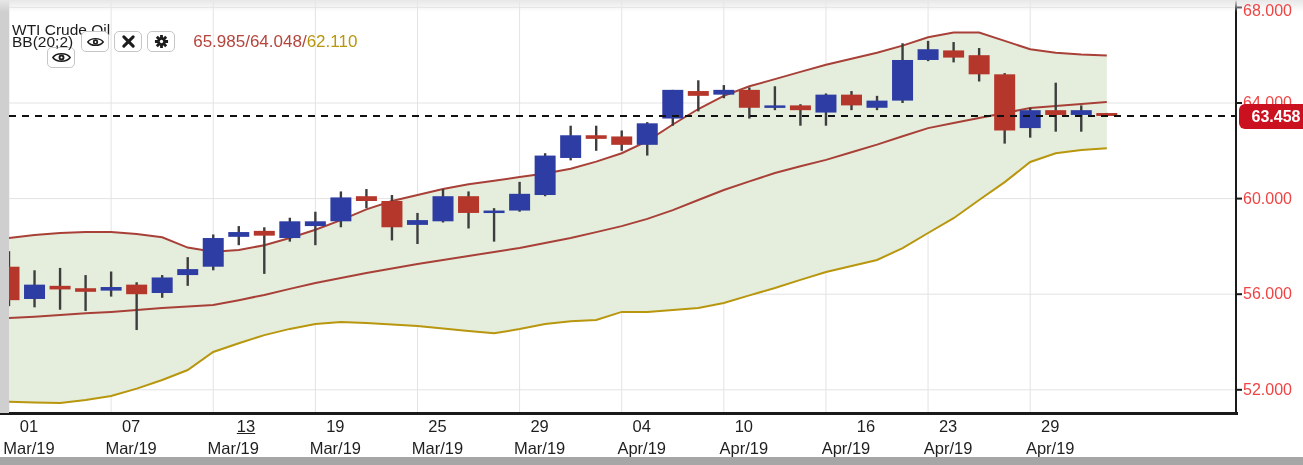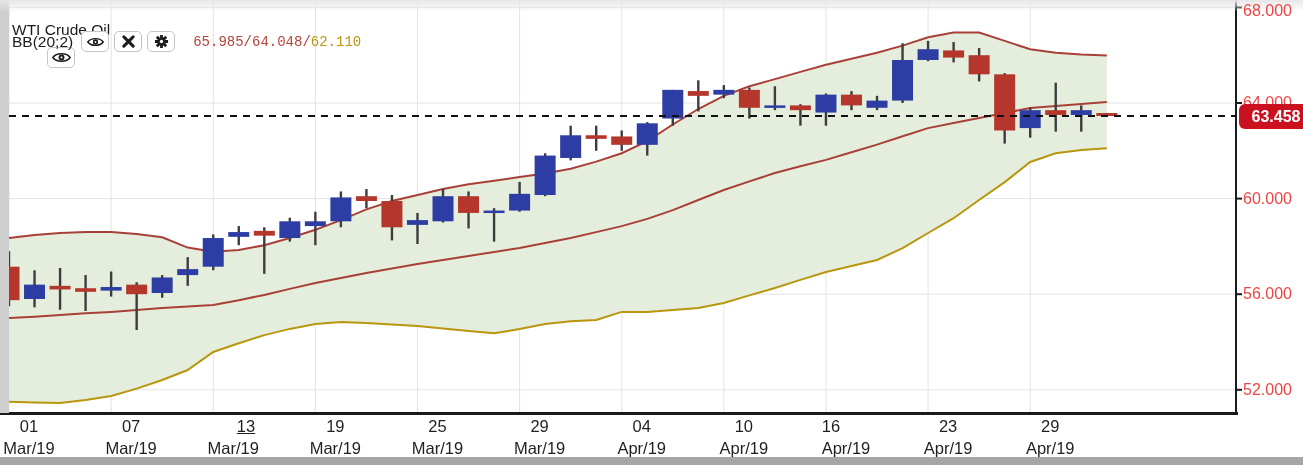--- a/index.html
+++ b/index.html
@@ -9,21 +9,21 @@
   .left-strip{position:absolute;left:0;top:0;width:9px;height:413px;background:#cfcfcf;}
   .top-fade{position:absolute;left:0;top:0;width:1303px;height:12px;
             background:linear-gradient(#e7e7e7,rgba(255,255,255,0));pointer-events:none;}
   .hdr{position:absolute;left:12px;display:flex;align-items:center;gap:8px;color:#1c1c1c;
        font-size:15.5px;white-space:nowrap;}
   .hdr-row1{top:21px;flex-direction:column;}
   .hdr-row2{top:31px;}
   .btn{display:inline-flex;align-items:center;justify-content:center;width:28px;height:21px;
        background:#fff;border:1.5px solid #c6c6c6;border-radius:5px;box-sizing:border-box;}
   .btn + .btn{margin-left:-3px;}
-  .bb-vals{margin-left:10px;font-size:14px;font-family:Liberation Mono, monospace;}
+  .bb-vals{margin-left:10px;font-size:17px;}
   .val-red{color:#b5443c;}
   .val-gold{color:#b8960e;}
   .price-badge{position:absolute;left:1239px;top:104px;width:74px;height:25px;line-height:25px;
        background:#cb1120;color:#fff;font-size:16px;font-weight:bold;text-align:center;
        border-radius:6px;z-index:5;}
   .y-label{position:absolute;left:1243px;transform:translateY(-50%);font-size:16px;color:#ef4444;}
   .x-day,.x-month{position:absolute;transform:translateX(-50%);font-size:16.5px;color:#1f1f1f;
        white-space:nowrap;padding-left:40px;}
   .x-day{top:417px;}
   .x-month{top:439px;}
@@ -220,21 +220,21 @@
       <div class="x-day" style="left: 315.36px;">19</div>
       <div class="x-month" style="left: 315.36px;">Mar/19</div>
       <div class="x-day" style="left: 417.48px;">25</div>
       <div class="x-month" style="left: 417.48px;">Mar/19</div>
       <div class="x-day" style="left: 519.6px;">29</div>
       <div class="x-month" style="left: 519.6px;">Mar/19</div>
       <div class="x-day" style="left: 621.72px;">04</div>
       <div class="x-month" style="left: 621.72px;">Apr/19</div>
       <div class="x-day" style="left: 723.84px;">10</div>
       <div class="x-month" style="left: 723.84px;">Apr/19</div>
-      <div class="x-day" style="left: 811px;">16</div>
+      <div class="x-day" style="left: 846px;">16</div>
       <div class="x-month" style="left: 825.96px;">Apr/19</div>
       <div class="x-day" style="left: 928.08px;">23</div>
       <div class="x-month" style="left: 928.08px;">Apr/19</div>
       <div class="x-day" style="left: 1030.2px;">29</div>
       <div class="x-month" style="left: 1030.2px;">Apr/19</div>
     </div>
 
   <div class="scrollbar"></div>
 </div>
 

